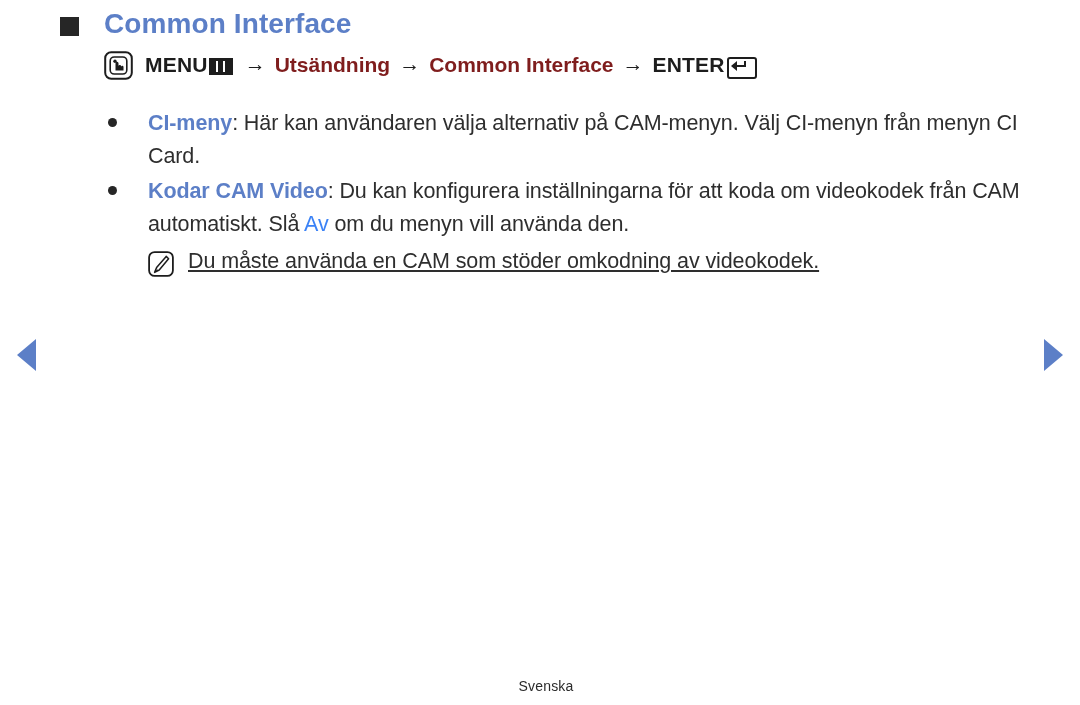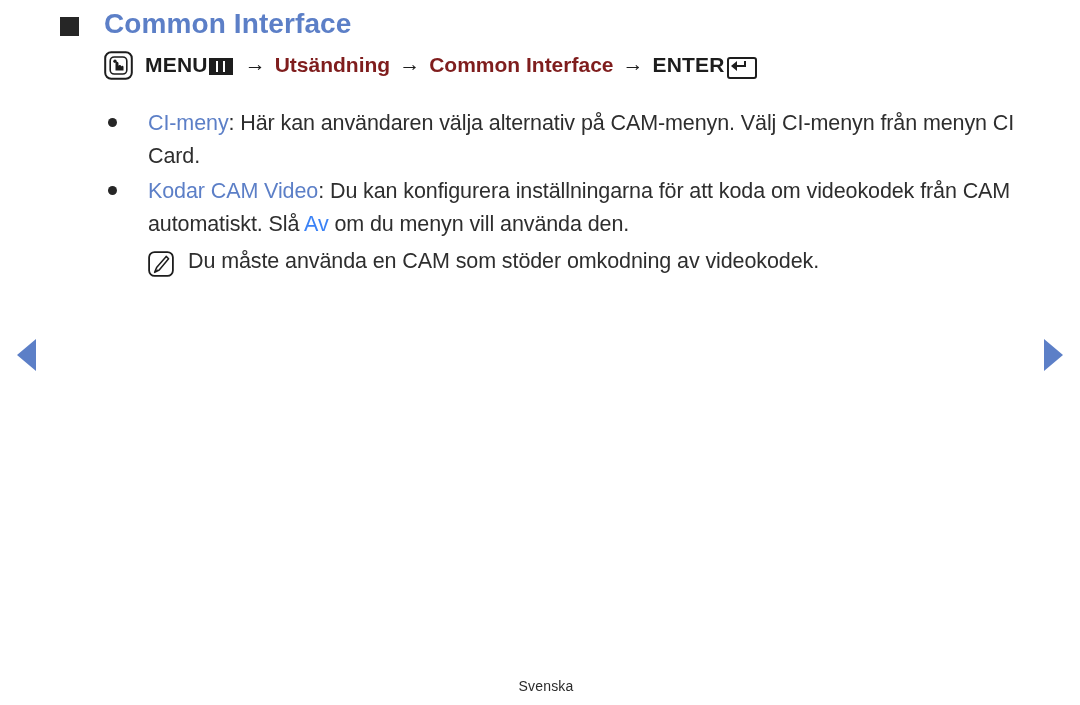--- a/index.html
+++ b/index.html
@@ -162,21 +162,21 @@
     margin-right: 31px;
   }
   .bullet-text {
     font-size: 21.5px;
     line-height: 33px;
     color: #2e2e2e;
     letter-spacing: -0.1px;
   }
   .term {
     color: #5c7fc7;
-    font-weight: normal;
+    font-weight: bold;
     text-align: center;
   }
   .inline-blue {
     color: #3b82f6;
     font-weight: normal;
   }
 
   
   .note-row {
     display: flex;
@@ -189,20 +189,21 @@
     height: 26px;
     flex: 0 0 auto;
     margin-right: 14px;
     margin-top: 6px;
   }
   .note-text {
     font-size: 21.5px;
     line-height: 33px;
     color: #2e2e2e;
     letter-spacing: -0.1px;
+    text-decoration: underline;
   }
 
   
   .nav-arrow {
     position: absolute;
     top: 339px;
     width: 0;
     height: 0;
     cursor: pointer;
   }

